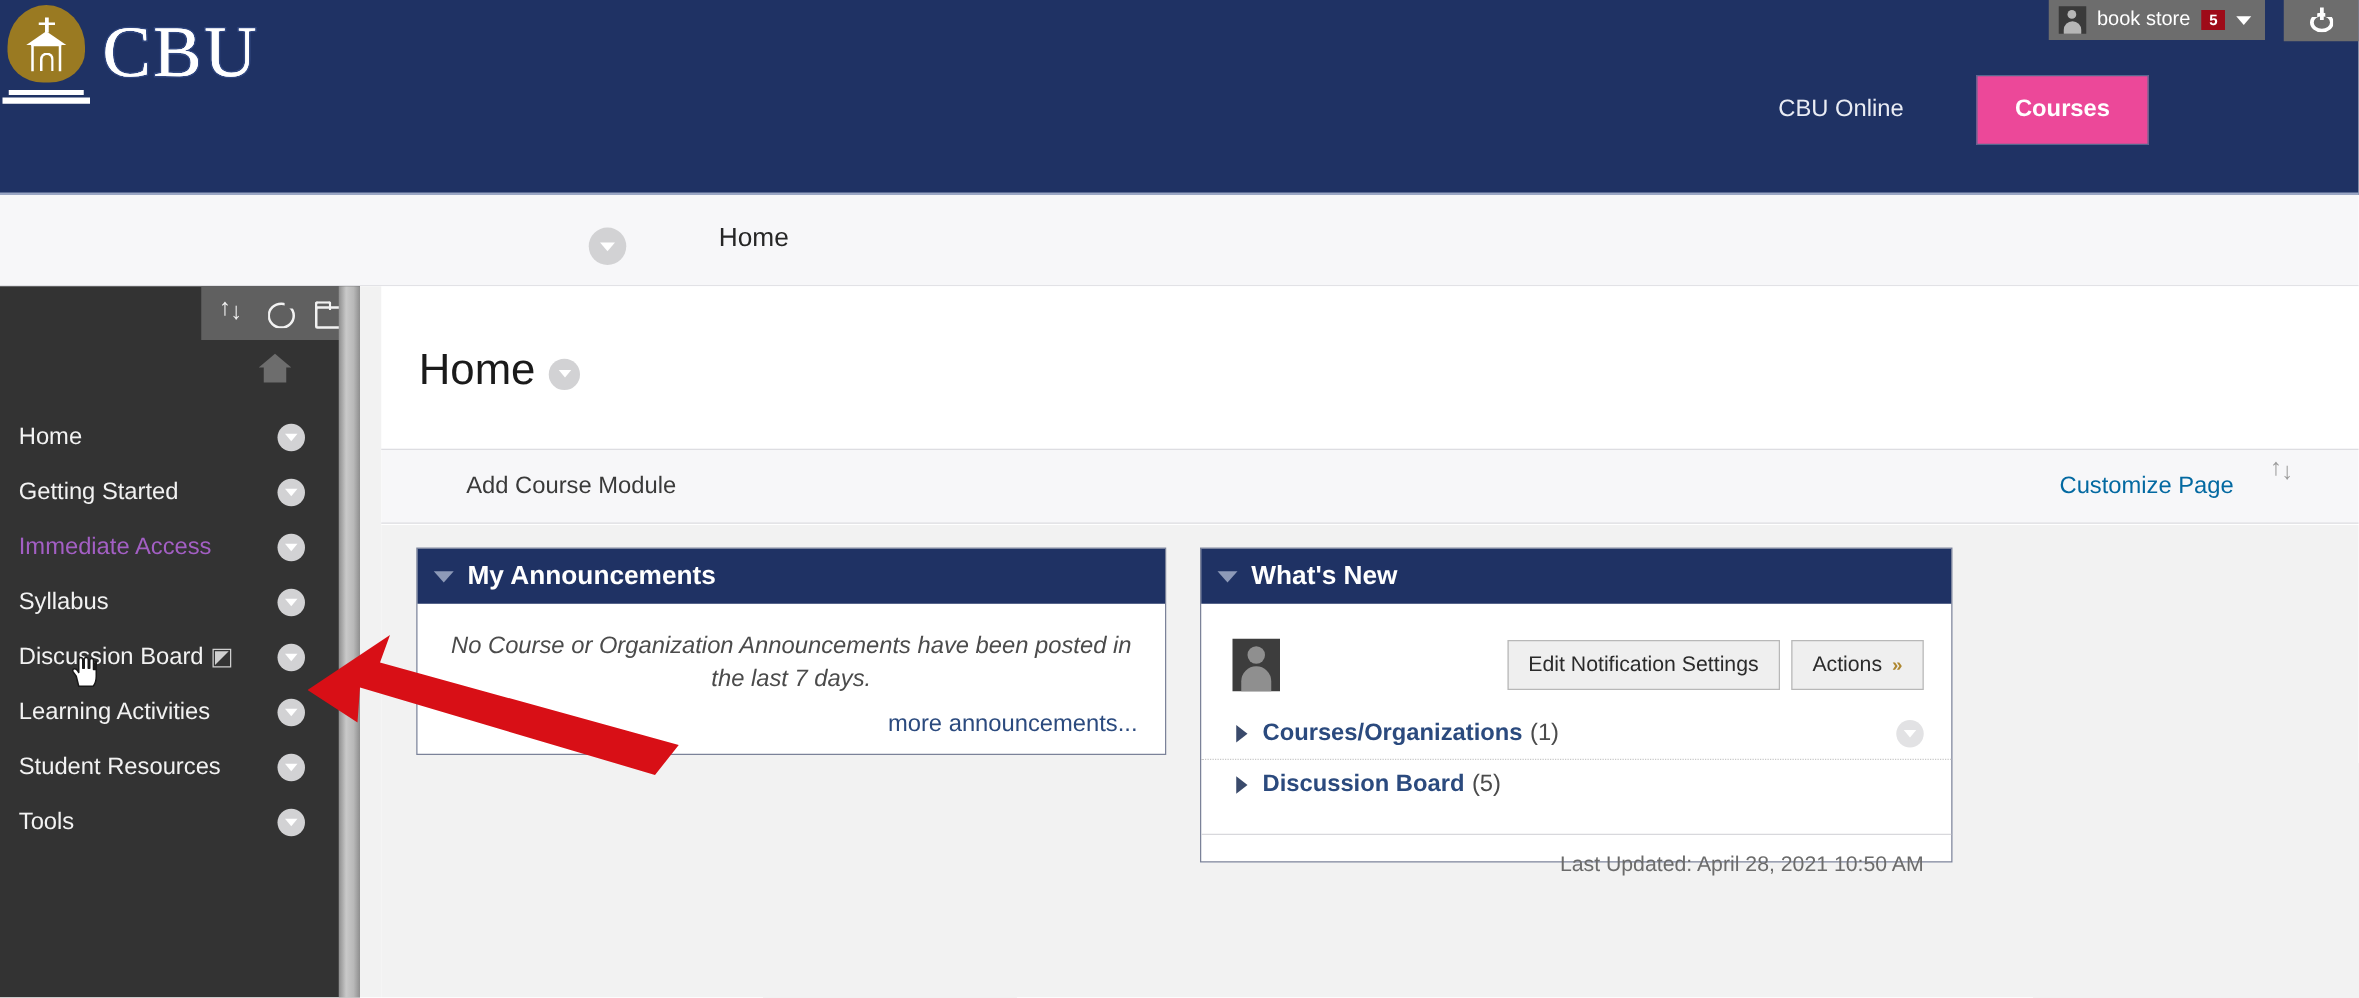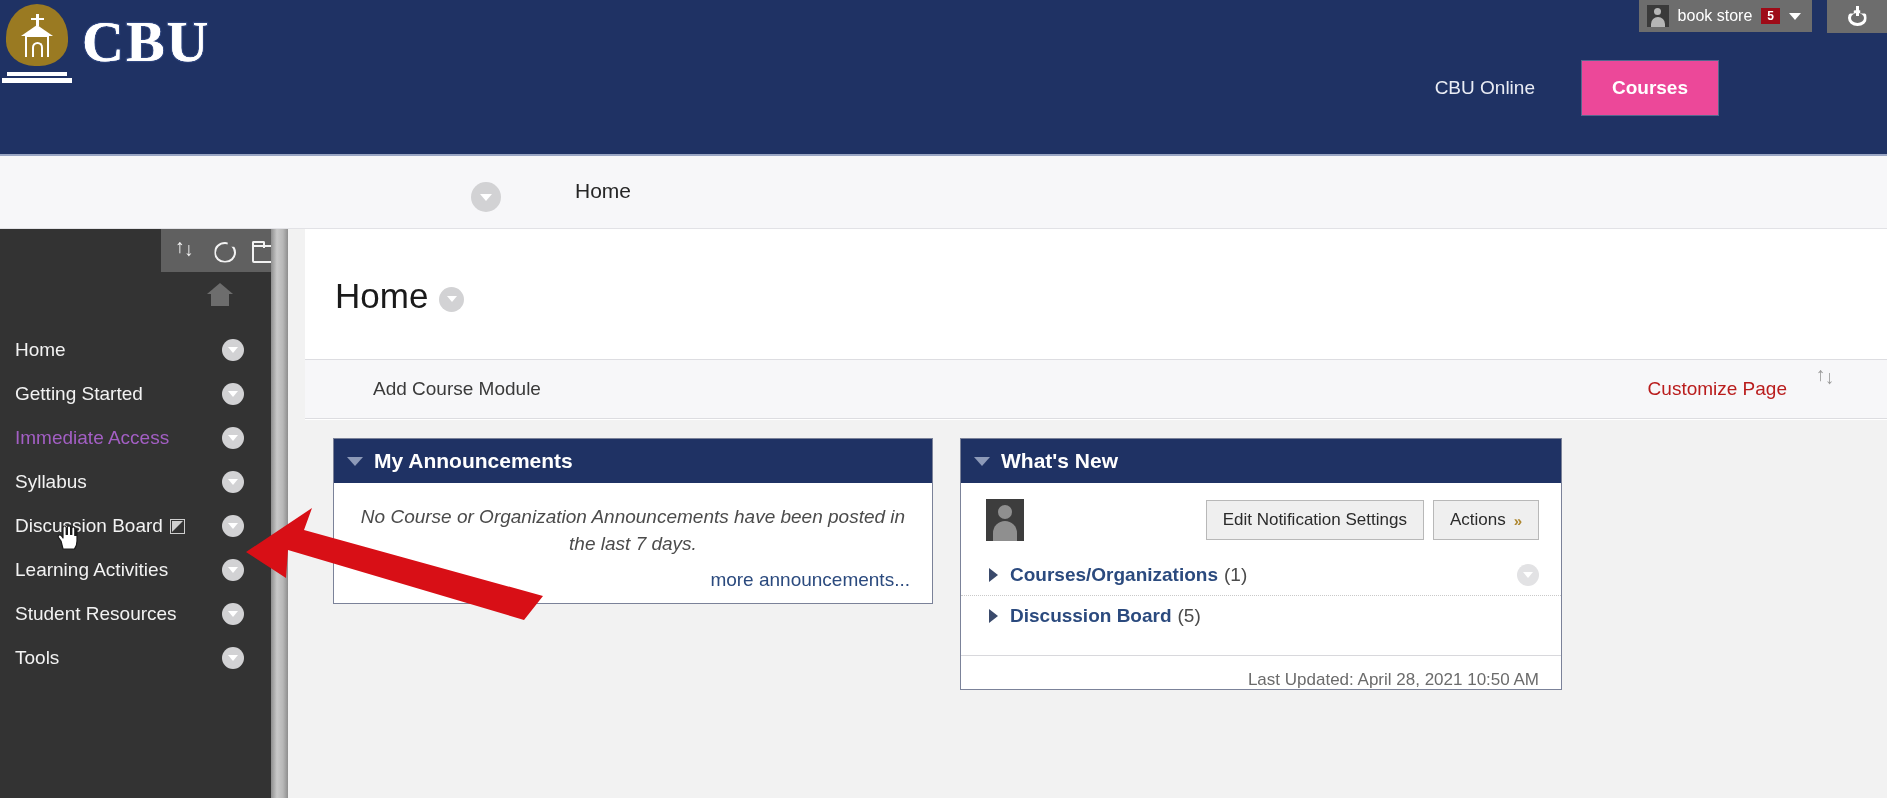--- a/index.html
+++ b/index.html
@@ -84,21 +84,21 @@
   .chapel-base1 {
     position: absolute; left: -12px; top: 58px;
     width: 60px; height: 4px; background: #fff;
   }
   .chapel-base2 {
     position: absolute; left: -17px; top: 64px;
     width: 70px; height: 5px; background: #fff;
   }
   .brand-text {
     font-family: "Liberation Serif", serif;
-    font-weight: bold;
+    font-weight: normal;
     font-size: 58px;
     line-height: 58px;
     color: #ffffff;
     letter-spacing: 2px;
     margin-left: 8px;
     -webkit-text-stroke: 2.5px #31477f;
     paint-order: stroke fill;
     text-shadow: 0 0 0 #fff;
   }
 
@@ -184,21 +184,21 @@
     width: 3px; height: 10px;
     background: #ffffff;
   }
 
   
   .nav-tabs {
     position: absolute;
     right: 168px; top: 60px;
     display: flex;
     align-items: stretch;
-    gap: 0;
+    gap: 12px;
   }
   .nav-tab {
     color: #e9ecf4;
     font-size: 19px;
     padding: 16px 22px;
     white-space: nowrap;
     display: flex;
     align-items: center;
   }
   .nav-tab.active {
@@ -439,21 +439,21 @@
   .action-left {
     position: absolute;
     left: 68px;
     font-size: 19px;
     color: #3a3a3a;
   }
   .action-right {
     position: absolute;
     right: 100px;
     font-size: 19px;
-    color: #b91c1c;
+    color: #0369a1;
   }
   .action-sort {
     position: absolute;
     right: 45px;
     width: 26px; height: 26px;
     position: absolute;
   }
   .action-sort::before {
     content: "\2191";
     position: absolute; left: 0; top: -12px;
@@ -519,20 +519,21 @@
     text-align: right;
     font-size: 19px;
     color: #2b4a7e;
   }
 
   .mod-body-new { padding: 0; }
   .new-top {
     display: flex;
     align-items: center;
     padding: 16px 22px 14px 25px;
+    margin-top: 12px;
   }
   .new-avatar {
     width: 38px; height: 42px;
     background: #3d3d3d;
     position: relative;
     flex: none;
   }
   .new-avatar::before {
     content: "";
     position: absolute;

